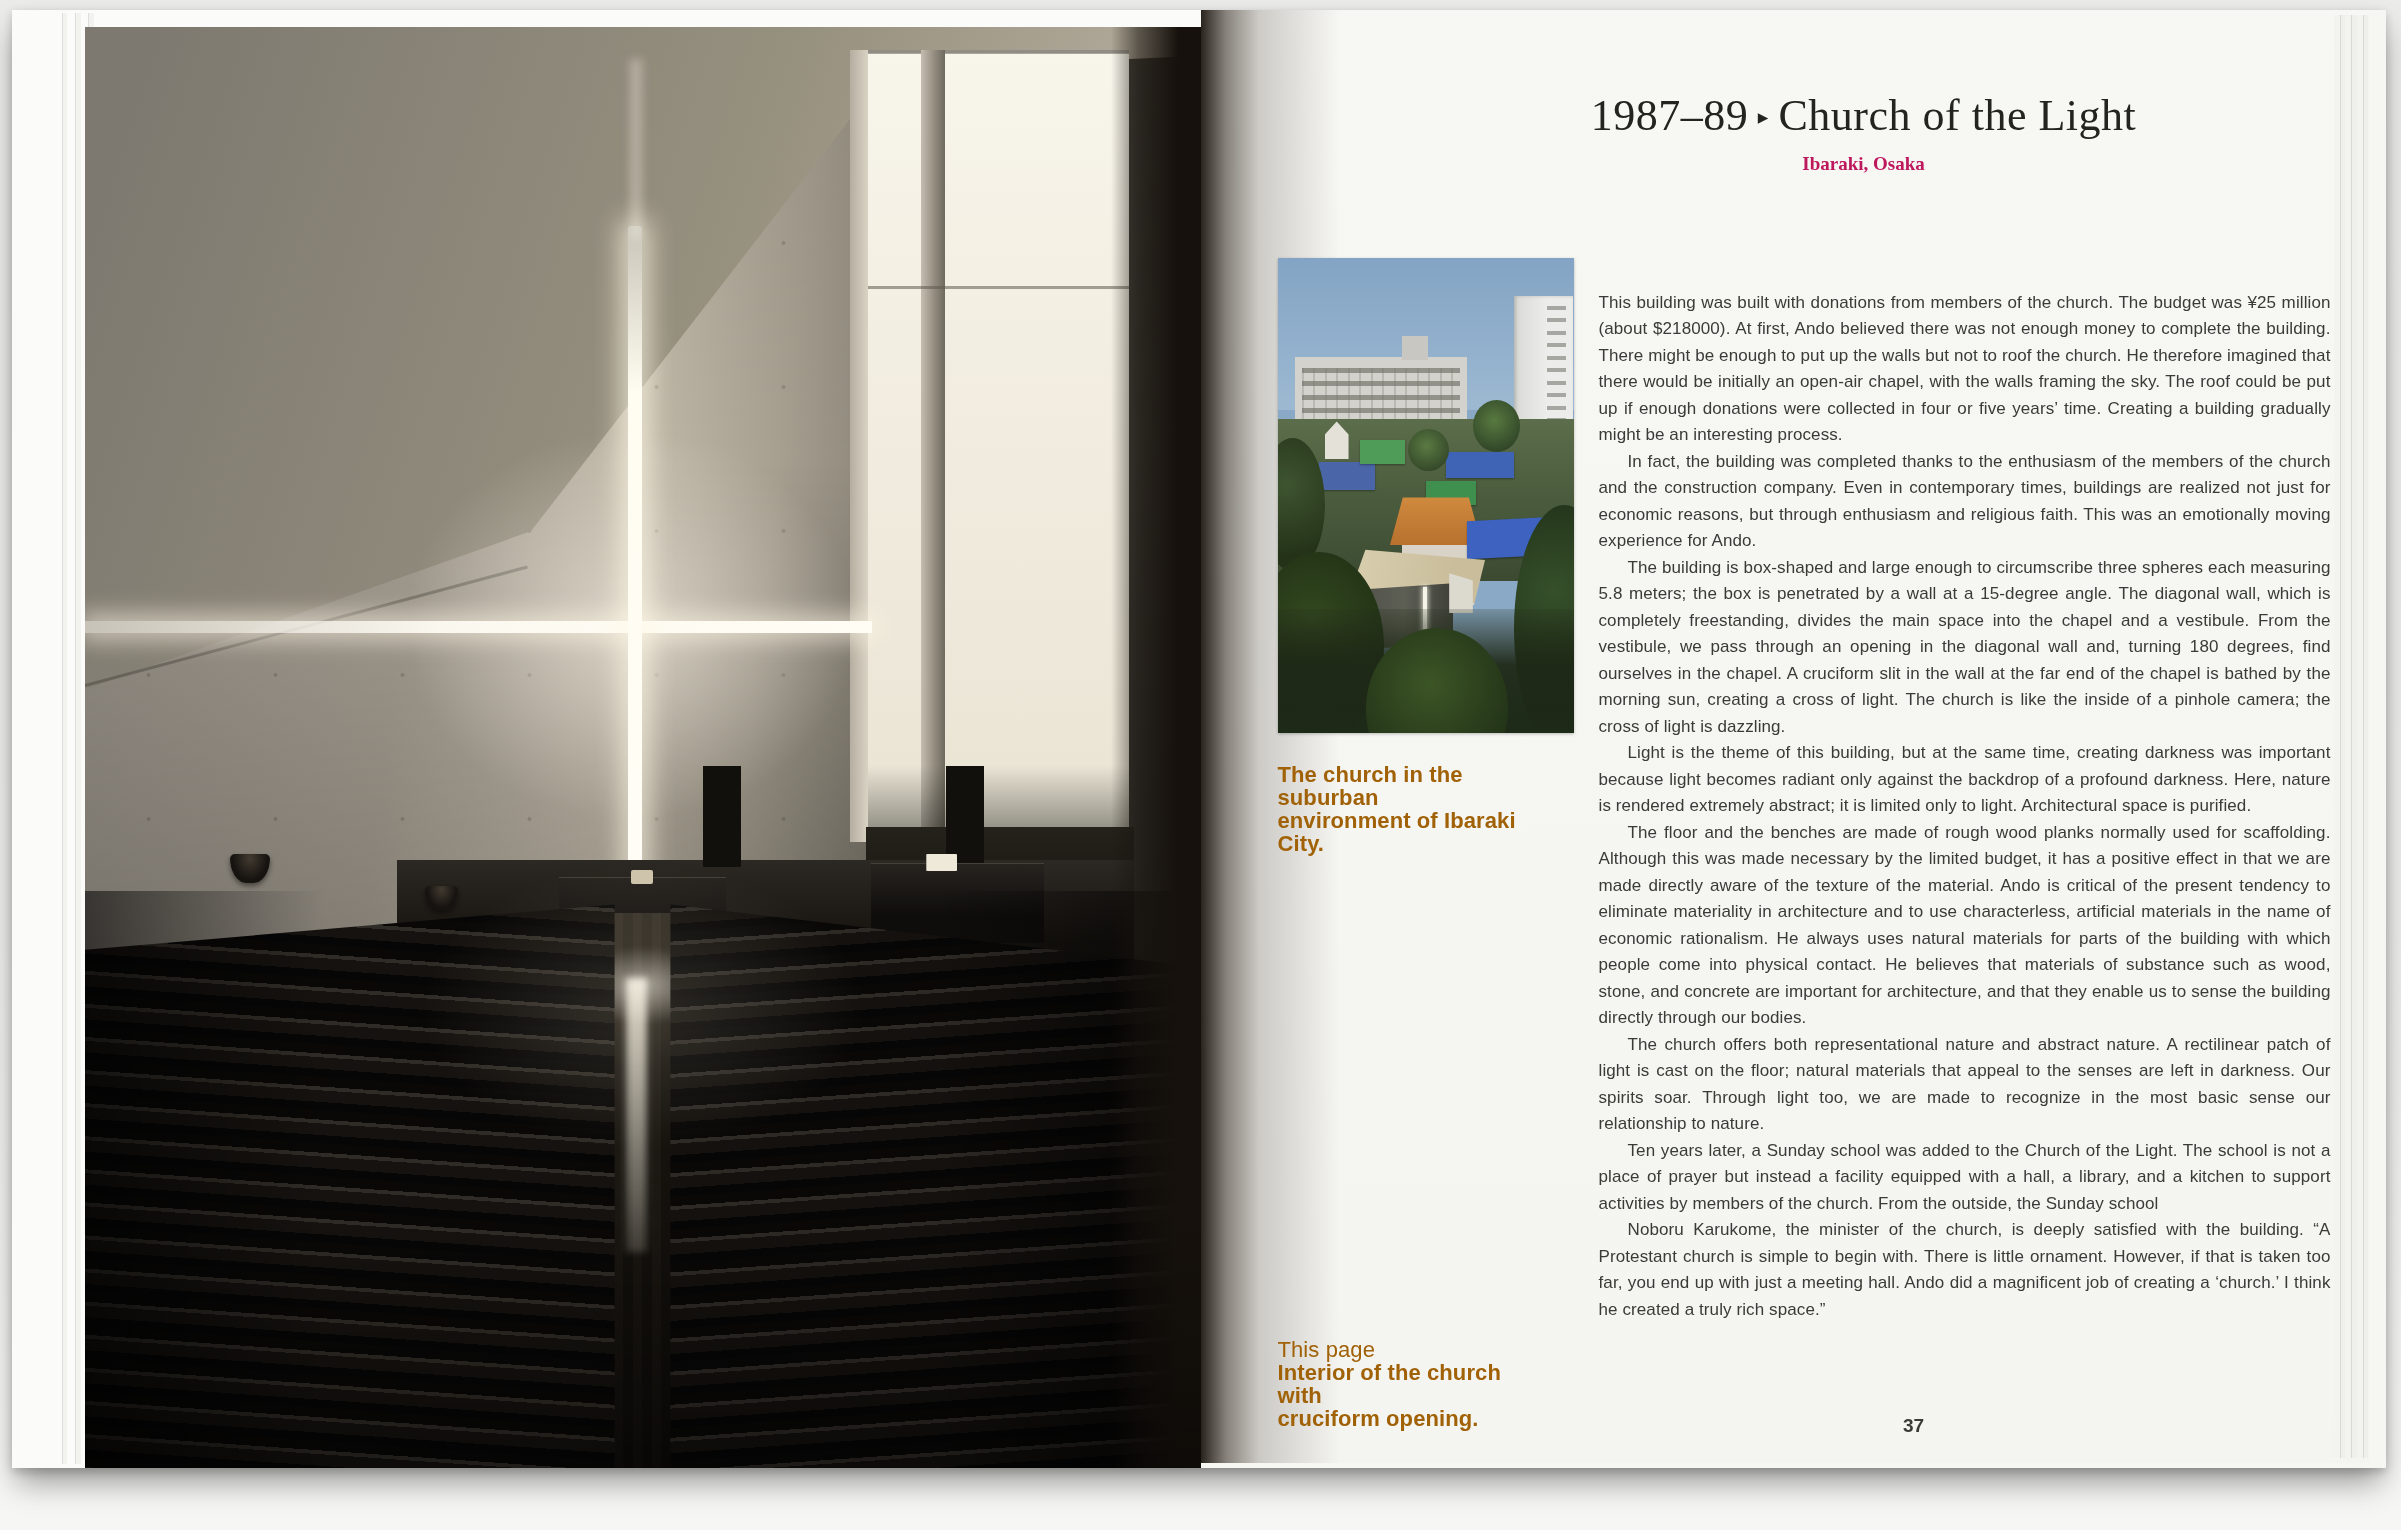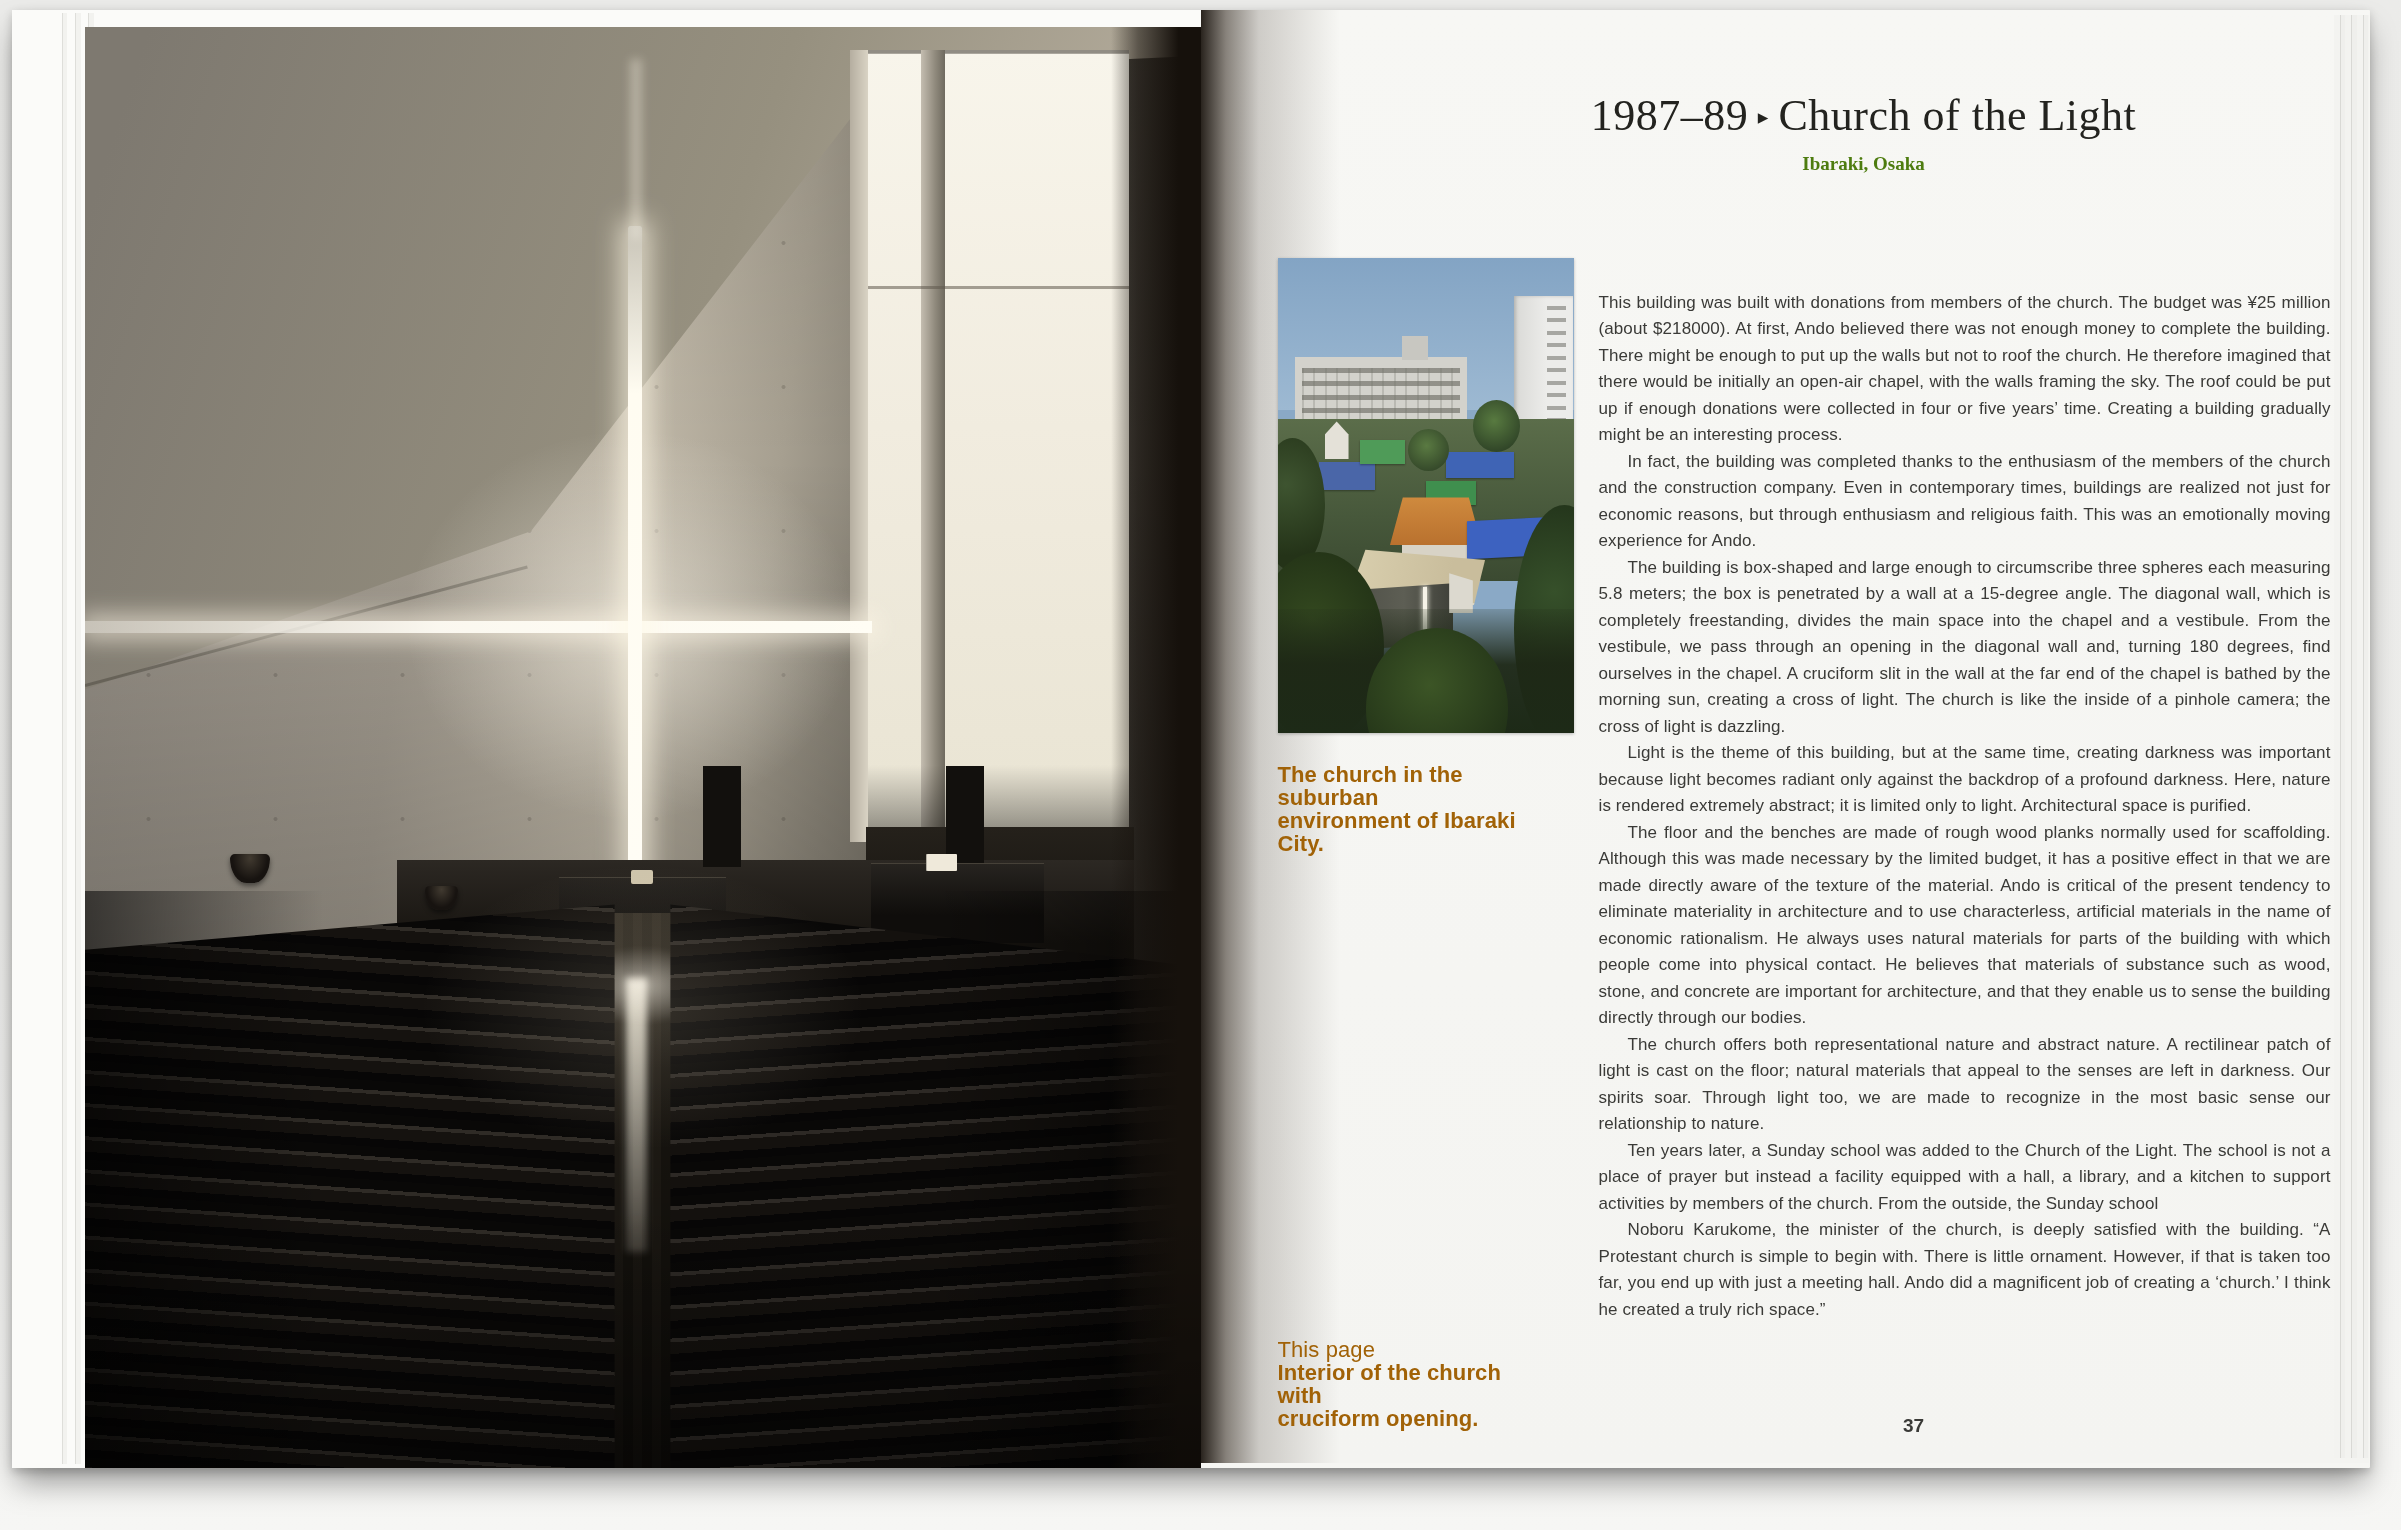--- a/index.html
+++ b/index.html
@@ -5,21 +5,21 @@
   html,body{margin:0;padding:0;}
   body{
     width:2402px;height:1530px;position:relative;overflow:hidden;
     background:linear-gradient(180deg,#ebebe9 0%,#ededeb 60%,#f6f6f4 100%);
     font-family:"Liberation Sans",sans-serif;
   }
 
   
   .book{position:absolute;left:11.5px;top:9.6px;width:2358px;height:1458px;
         box-shadow:0 17.3px 29px -3.8px rgba(0,0,0,.38),0 3.8px 9.6px rgba(0,0,0,.18);
-        background:#f6f6f3;border-radius:1px;}
+        background:#f6f6f3;border-radius:1px;padding-left:16px;}
 
   
   .page-left{position:absolute;left:0;top:0;width:1189px;height:1458px;background:#fbfbf9;}
   .fore-left{position:absolute;left:42px;top:3.8px;width:42px;height:1451px;
     background:repeating-linear-gradient(90deg,#fbfbf9 0 7.7px,#dededa 7.7px 8.6px,#f2f2ef 8.6px 13.4px);}
   
   .page-right{position:absolute;left:1189px;top:0;width:1168px;height:1453px;
     background:linear-gradient(180deg,#f7f7f4 0%,#f4f4f1 100%);}
   .gutter-shadow{position:absolute;left:0;top:0;width:144px;height:100%;
     background:linear-gradient(90deg,rgba(24,18,12,.92) 0px,rgba(44,34,24,.55) 25px,rgba(60,50,40,.22) 58px,rgba(60,50,40,0) 139px);}
@@ -111,21 +111,21 @@
 
   .sconce{position:absolute;background:radial-gradient(ellipse at 50% 15%,#413a30 0%,#171310 62%);
     border-radius:5.8px 5.8px 50% 50%/5.8px 5.8px 100% 100%;box-shadow:0 2.9px 4.8px rgba(0,0,0,.45);}
   .sconce.s1{left:13%;top:57.4%;width:40px;height:29px;}
   .sconce.s2{left:30.5%;top:59.6%;width:33px;height:24px;}
 
   
   .title-block{position:absolute;left:1516px;top:81px;width:672px;text-align:center;color:#23231f;}
   .title-line{font-family:"Liberation Serif",serif;font-size:44px;line-height:50px;letter-spacing:0.5px;white-space:nowrap;}
   .title-sep{display:inline-block;font-size:21px;vertical-align:5.8px;margin:0 9.6px;}
-  .subtitle{font-family:"Liberation Serif",serif;font-weight:bold;font-size:19px;margin-top:11.5px;color:#4d7c0f;text-align:center;}
+  .subtitle{font-family:"Liberation Serif",serif;font-weight:bold;font-size:19px;margin-top:11.5px;color:#be185d;text-align:center;}
 
   .suburb-photo{position:absolute;left:1266px;top:248px;width:296px;height:475px;overflow:hidden;background:#8aa9c6;
     box-shadow:0 1px 2.9px rgba(0,0,0,.25);}
   .sky{position:absolute;inset:0 0 68% 0;background:linear-gradient(180deg,#83a4c4,#9db9d2);}
   .bldg-school{position:absolute;left:6%;top:21%;width:58%;height:18%;background:#d3d2cc;
     box-shadow:inset 0 -3.8px 0 rgba(90,90,84,.4);}
   .school-windows{position:absolute;inset:12% 4% 18% 4%;
     background:repeating-linear-gradient(180deg,rgba(110,110,102,.65) 0 4.8px,transparent 4.8px 13.4px),
                repeating-linear-gradient(90deg,rgba(110,110,102,.25) 0 1.9px,transparent 1.9px 11.5px);}
   .school-roofbox{position:absolute;left:42%;top:16.5%;width:9%;height:5%;background:#c8c7c1;}

